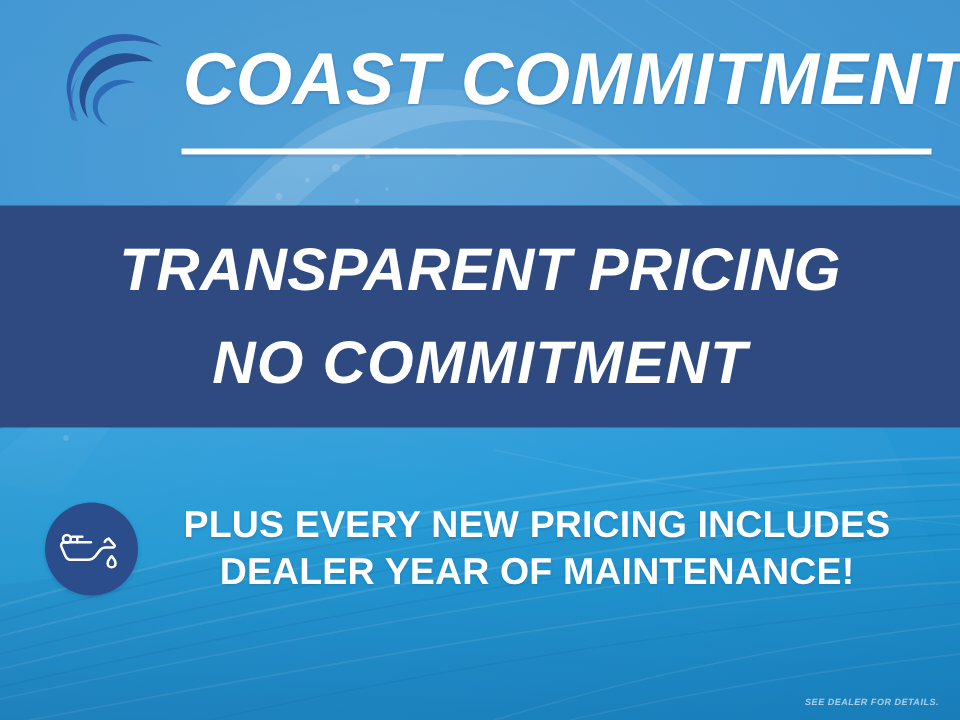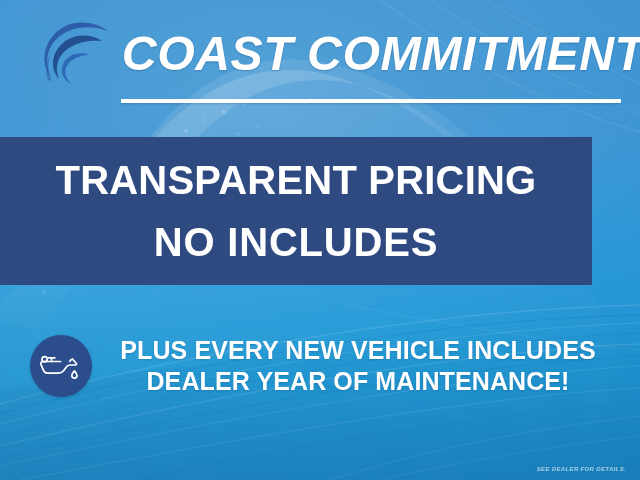--- a/index.html
+++ b/index.html
@@ -91,27 +91,28 @@
     height: 4px;
     background: #ffffff;
     box-shadow: 0 1px 2px rgba(12,60,105,0.25);
   }
 
   
   .pricing-band {
     position: absolute;
     left: 0;
     top: 137px;
-    width: 592px;
+    width: 640px;
     height: 148px;
     background: #2f4a80;
     display: flex;
     flex-direction: column;
     align-items: center;
     justify-content: center;
+    font-style: italic;
   }
   .pricing-line {
     color: #ffffff;
     font-family: "Liberation Sans Narrow", "Liberation Sans", sans-serif;
     font-size: 40px;
     line-height: 62px;
     font-weight: bold;
     letter-spacing: 0.4px;
     white-space: nowrap;
     text-align: center;
@@ -285,21 +286,21 @@
       </svg>
     </div>
 
     <div class="brand-title">COAST COMMITMENT</div>
 
     <div class="header-rule"></div>
   </div>
 
   <div class="pricing-band">
     <div class="pricing-line line-1">TRANSPARENT PRICING</div>
-    <div class="pricing-line line-2">NO INCLUDES</div>
+    <div class="pricing-line line-2">NO COMMITMENT</div>
   </div>
 
   <div class="promo-row">
 
     <div class="promo-icon">
       <svg width="46" height="34" viewBox="0 0 46 34" xmlns="http://www.w3.org/2000/svg" fill="none" stroke="#ffffff" stroke-width="1.7" stroke-linecap="round" stroke-linejoin="round">
 
         <path d="M4.5,12.5 C3,12.8 2.4,14.2 3,15.6 L5.6,21.6
                  C6.3,23.2 7.9,24.2 9.6,24.2 L20.5,24.2
                  C22.6,24.2 24.5,23.2 25.8,21.5 L28.8,17.6
@@ -314,20 +315,20 @@
         <circle cx="6.6" cy="10.2" r="2.6"></circle>
 
         <path d="M36.4,21.8 C36.4,21.8 33.8,24.6 33.8,26.6
                  C33.8,28.1 34.9,29.2 36.4,29.2
                  C37.9,29.2 39.0,28.1 39.0,26.6
                  C39.0,24.6 36.4,21.8 36.4,21.8 Z"></path>
       </svg>
     </div>
 
     <div class="promo-text">
-      <div class="promo-line">PLUS EVERY NEW VEHICLE INCLUDES</div>
+      <div class="promo-line">PLUS EVERY NEW PRICING INCLUDES</div>
       <div class="promo-line">DEALER YEAR OF MAINTENANCE!</div>
     </div>
   </div>
 
   <div class="disclaimer">SEE DEALER FOR DETAILS.</div>
 
 </div>
 
 </body></html>

